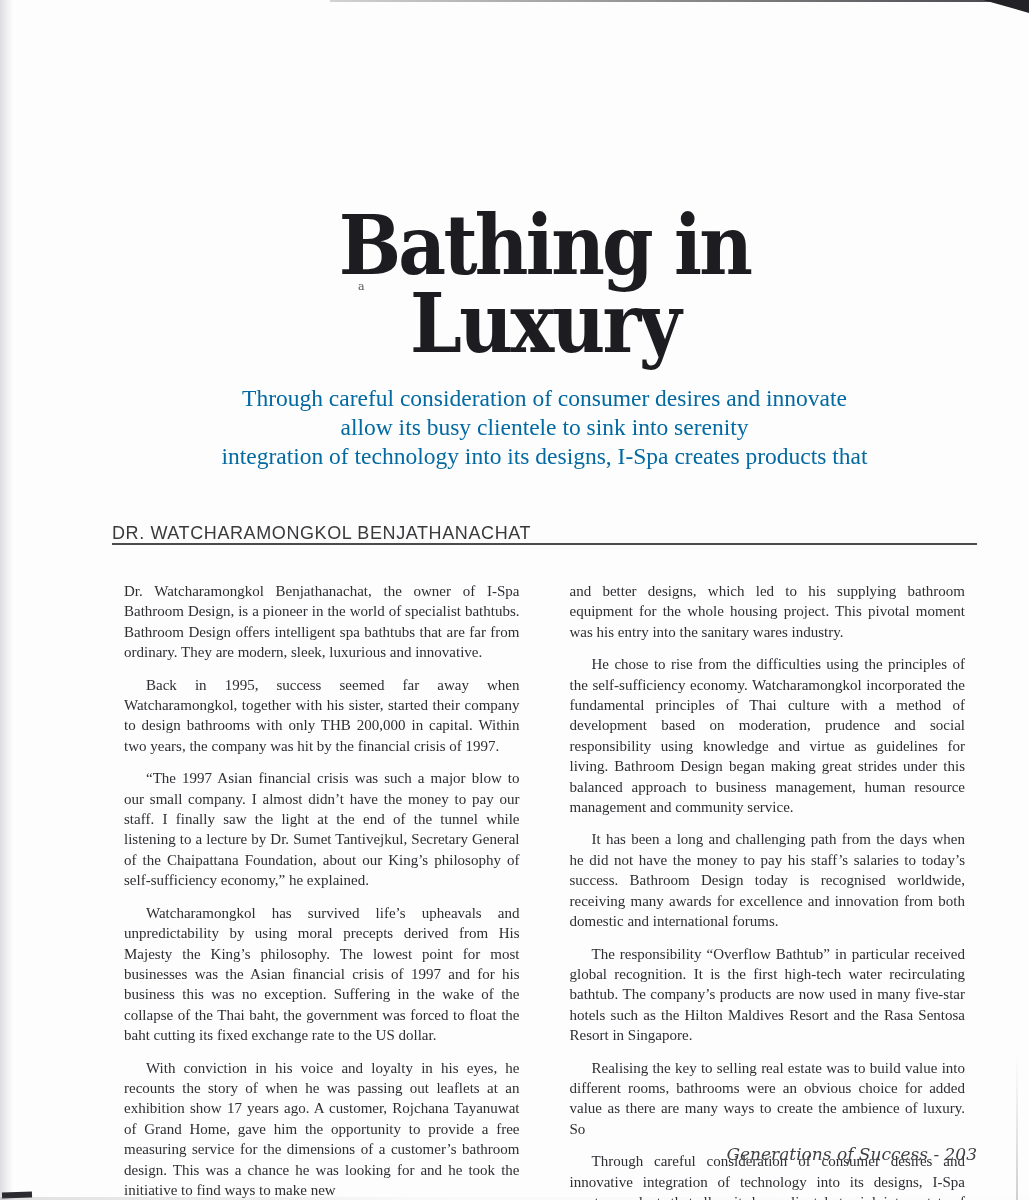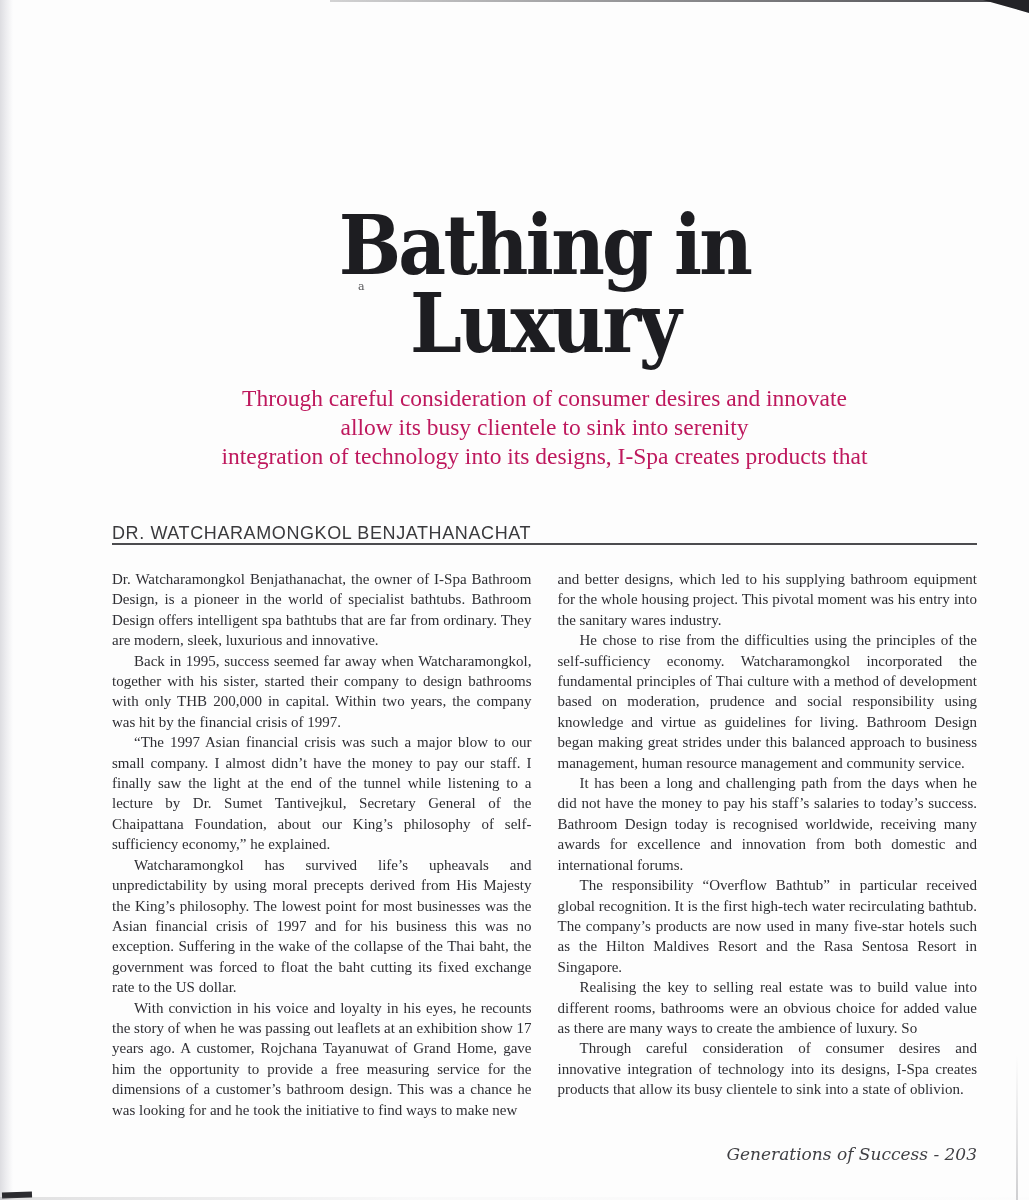--- a/index.html
+++ b/index.html
@@ -43,35 +43,35 @@
     font-size:82px; line-height:78px; letter-spacing:-3px; color:#1d1d21;
   }
   .title .title-line { display:block; transform:scaleX(0.90); transform-origin:center; }
   .artifact {
     position:absolute; top:42px; left:246px;
     font-size:11px; font-weight:400; letter-spacing:0;
     opacity:0.8; color:#2c2c30;
   }
   .subtitle {
     position:absolute; top:384px; left:0; width:100%;
-    text-align:center; font-size:23.5px; line-height:29px; color:#be185d;
+    text-align:center; font-size:23.5px; line-height:29px; color:#0369a1;
   }
   .section-header {
     position:absolute; top:523px; left:0; width:100%;
     font-family:"Liberation Sans", sans-serif; font-size:18px; line-height:20px;
     letter-spacing:0.6px; color:#3a3a3d;
     border-bottom:2px solid #4c4c4f;
   }
   .columns {
     position:absolute; top:569px; left:0; width:100%;
     display:flex; gap:26px;
     font-size:15px; line-height:20.4px; text-align:justify; color:#2e2e33;
   }
   .col { flex:1; min-width:0; }
-  .col p { margin:0; }
+  .col p { margin:12px; }
   .col p.indent { text-indent:22px; }
   .footer {
     position:absolute; top:1144px; right:52px;
     font-family:"DejaVu Serif", serif; font-style:italic;
     font-size:17px; color:#3f3f43;
   }
 </style>
 </head>
 <body>
 

